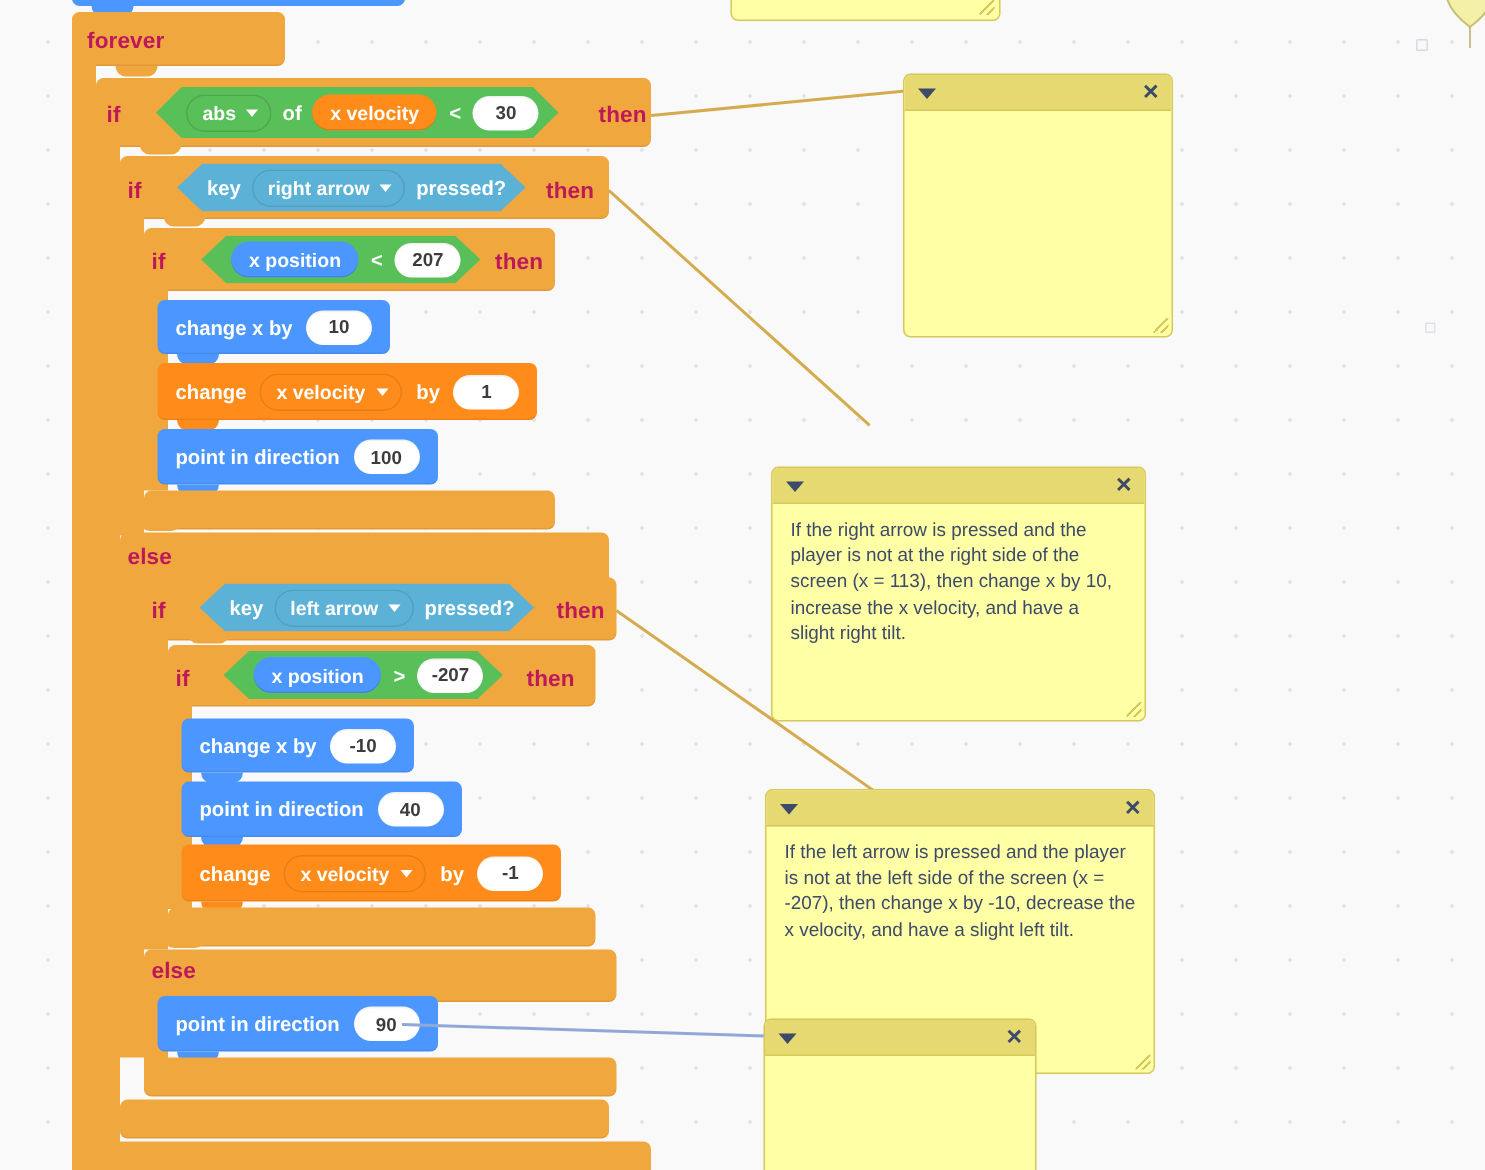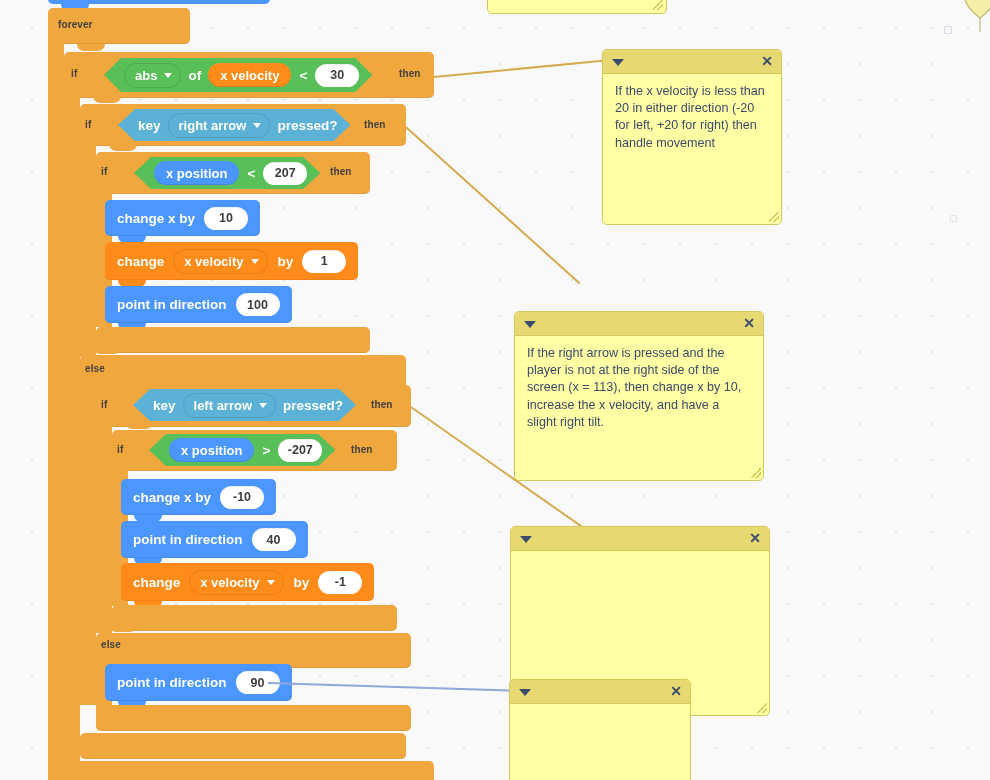--- a/index.html
+++ b/index.html
@@ -24,21 +24,21 @@
   .c-spine{position:absolute;background:#f0a73e;}
   .c-bot{position:absolute;background:#f0a73e;border-radius:5px;
          box-shadow:inset 0 -1px 0 rgba(0,0,0,.07);}
 
   
   .notch{position:absolute;width:28px;height:7px;background:#f0a73e;
          border-radius:0 0 7px 7px;}
   .notch.blue{background:#4c97ff;}
   .notch.orangev{background:#ff8c1a;}
 
-  .lbl{position:absolute;color:#404040;font-size:10px;font-weight:bold;
+  .lbl{position:absolute;color:#be185d;font-size:15px;font-weight:bold;
        letter-spacing:.1px;white-space:nowrap;line-height:1;}
 
   
   .stack{position:absolute;border-radius:5px;display:flex;align-items:center;
          padding:0 12px;height:34px;color:#fff;font-size:13.5px;font-weight:bold;
          white-space:nowrap;box-shadow:inset 0 -1px 0 rgba(0,0,0,.08);}
   .stack.motion{background:#4c97ff;}
   .stack.vardata{background:#ff8c1a;}
 
   
@@ -258,38 +258,38 @@
   <div class="conn" style="left:434px;top:76px;width:172px;transform:rotate(-5.5deg);"></div>
   <div class="conn" style="left:406px;top:126px;width:234px;transform:rotate(42deg);"></div>
   <div class="conn" style="left:411px;top:406px;width:210px;transform:rotate(35deg);"></div>
   <div class="conn blueline" style="left:268px;top:682px;width:245px;transform:rotate(1.8deg);"></div>
 
   <div class="comment" style="left:602px;top:49px;width:180px;height:176px;">
     <div class="cmt-bar">
       <span class="cmt-tri"></span>
       <span class="cmt-x">✕</span>
     </div>
-    <div class="cmt-body">If the x velocity is less than 20 in either direction (-20 for left, +20 for right) then handle movement</div>
     <div class="cmt-grip"></div>
   </div>
 
   <div class="comment" style="left:514px;top:311px;width:250px;height:170px;">
     <div class="cmt-bar">
       <span class="cmt-tri"></span>
       <span class="cmt-x">✕</span>
     </div>
     <div class="cmt-body">If the right arrow is pressed and the player is not at the right side of the screen (x = 113), then change x by 10, increase the x velocity, and have a slight right tilt.</div>
     <div class="cmt-grip"></div>
   </div>
 
   <div class="comment" style="left:510px;top:526px;width:260px;height:190px;">
     <div class="cmt-bar">
       <span class="cmt-tri"></span>
       <span class="cmt-x">✕</span>
     </div>
+    <div class="cmt-body">If the left arrow is pressed and the player is not at the left side of the screen (x = -207), then change x by -10, decrease the x velocity, and have a slight left tilt.</div>
     <div class="cmt-grip"></div>
   </div>
 
   <div class="comment" style="left:509px;top:679px;width:182px;height:110px;">
     <div class="cmt-bar">
       <span class="cmt-tri"></span>
       <span class="cmt-x">✕</span>
     </div>
   </div>
 

